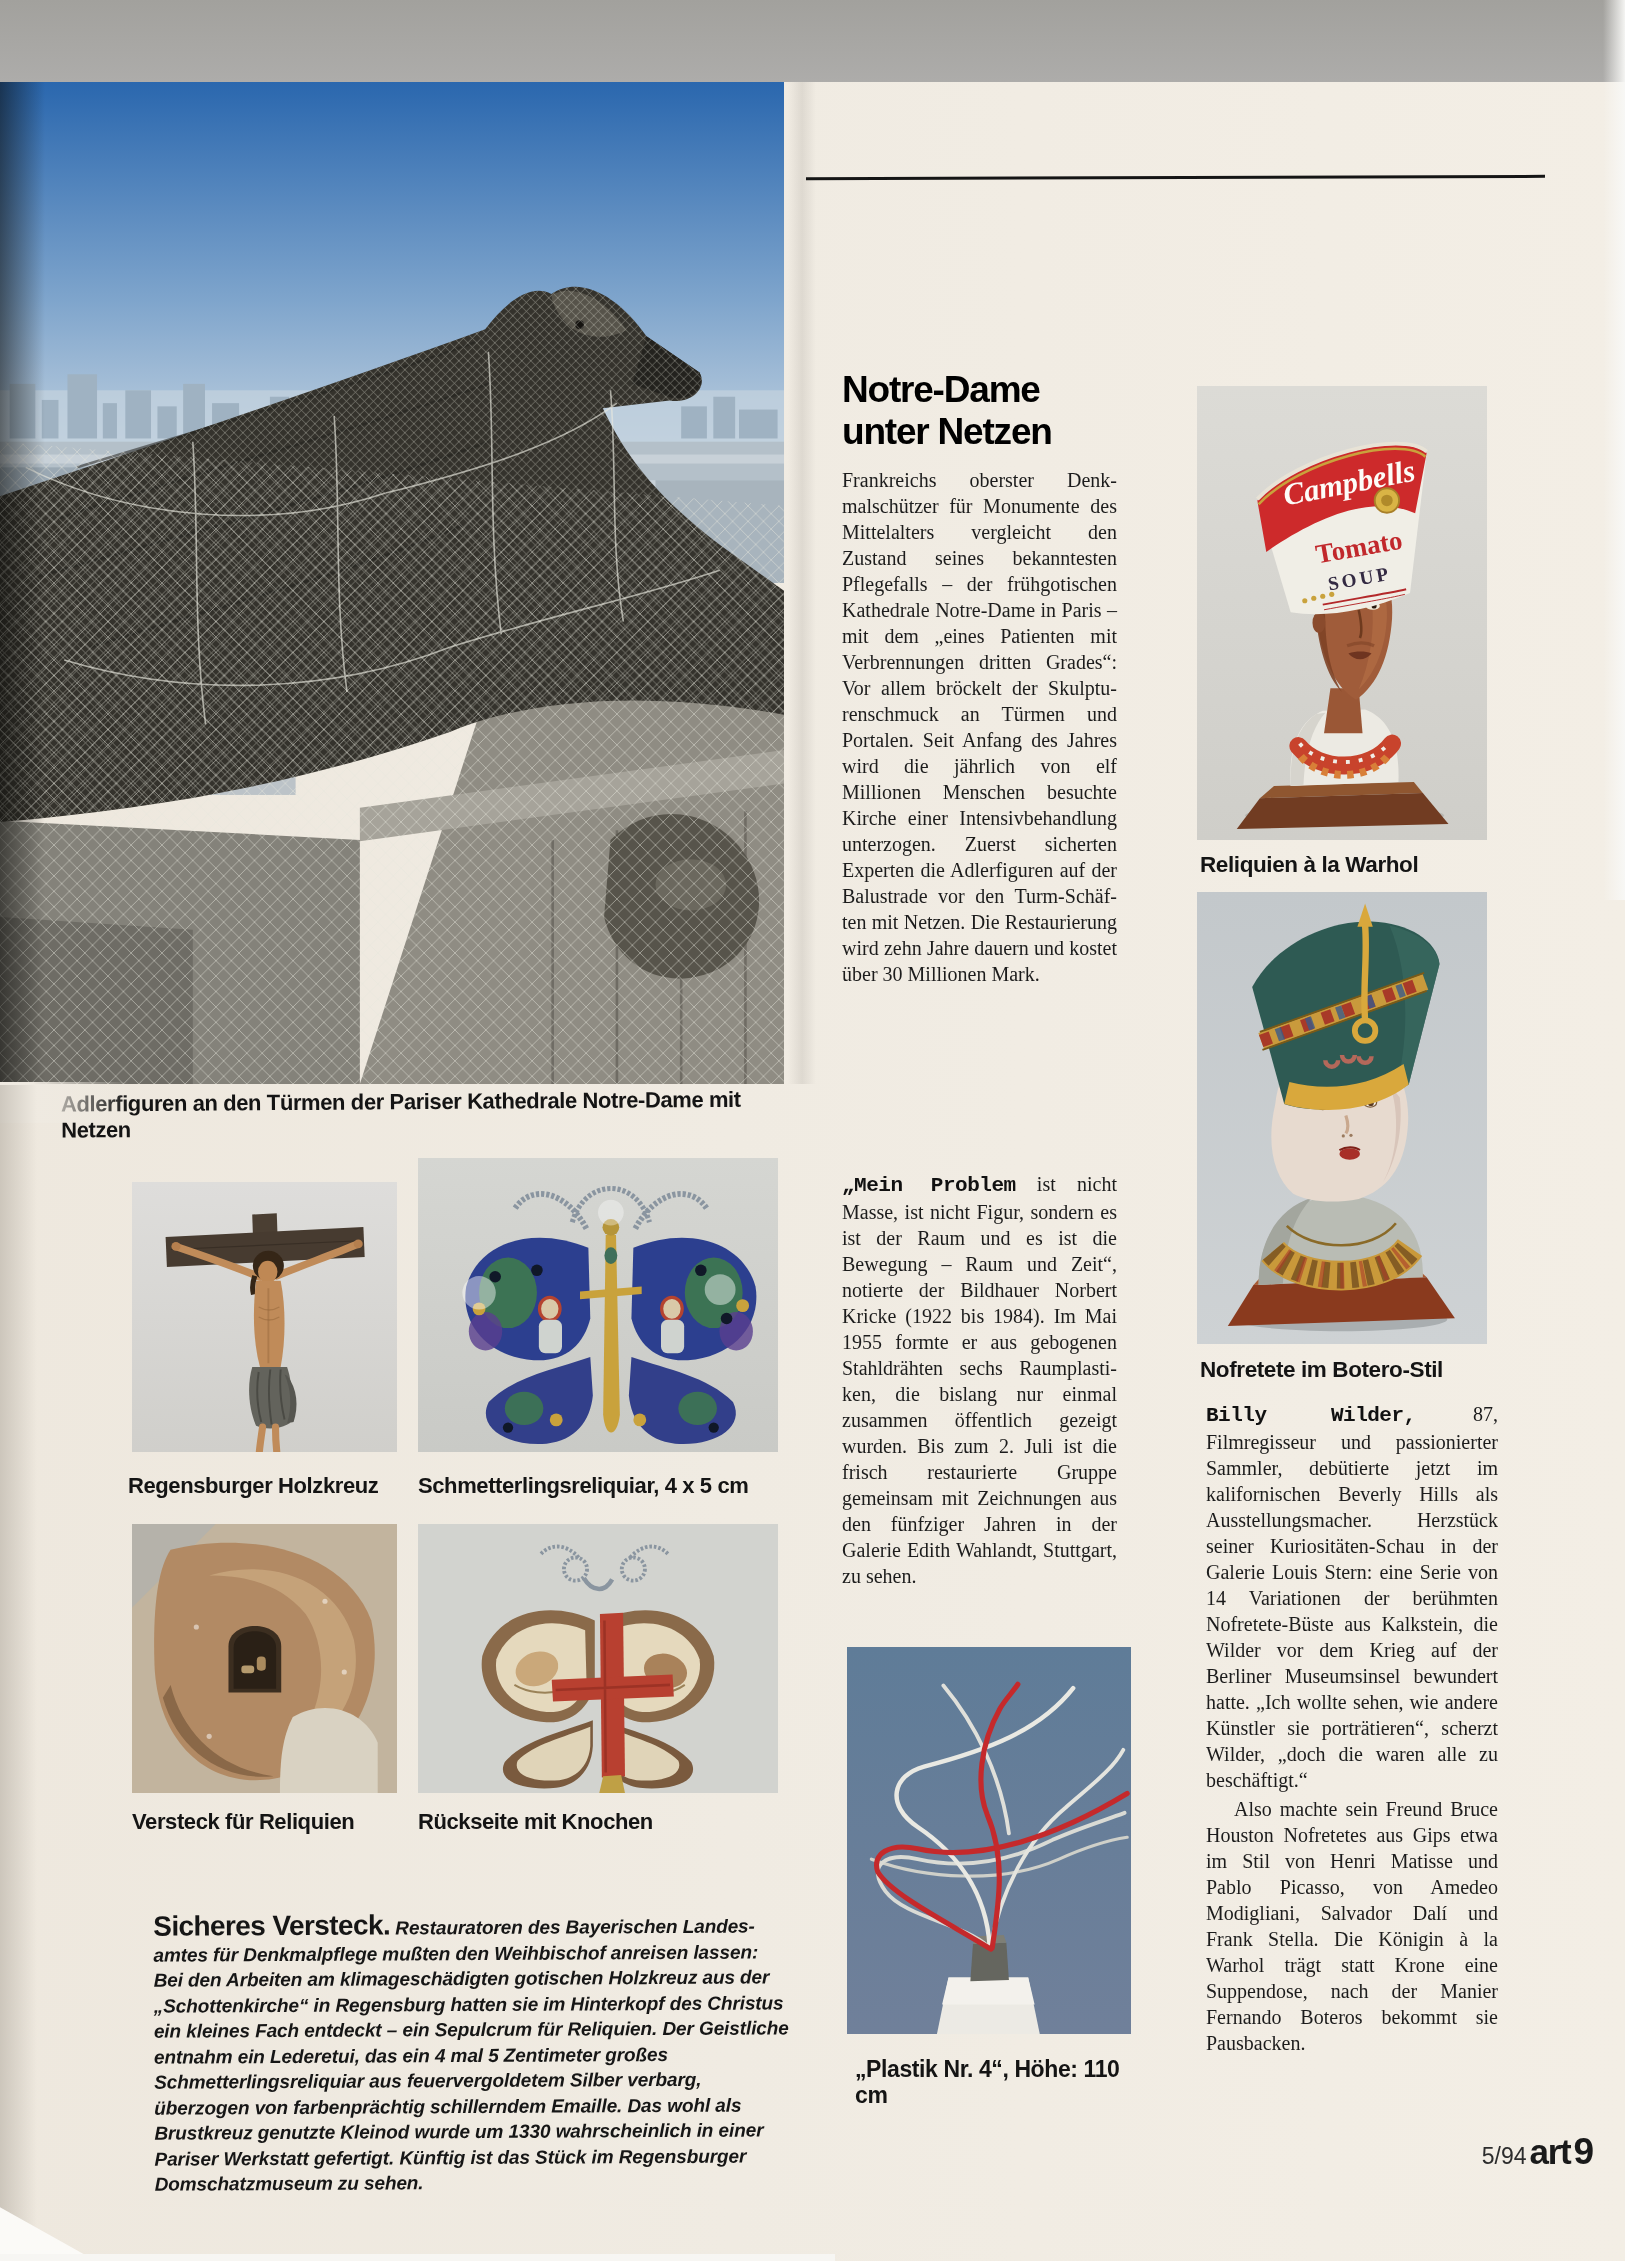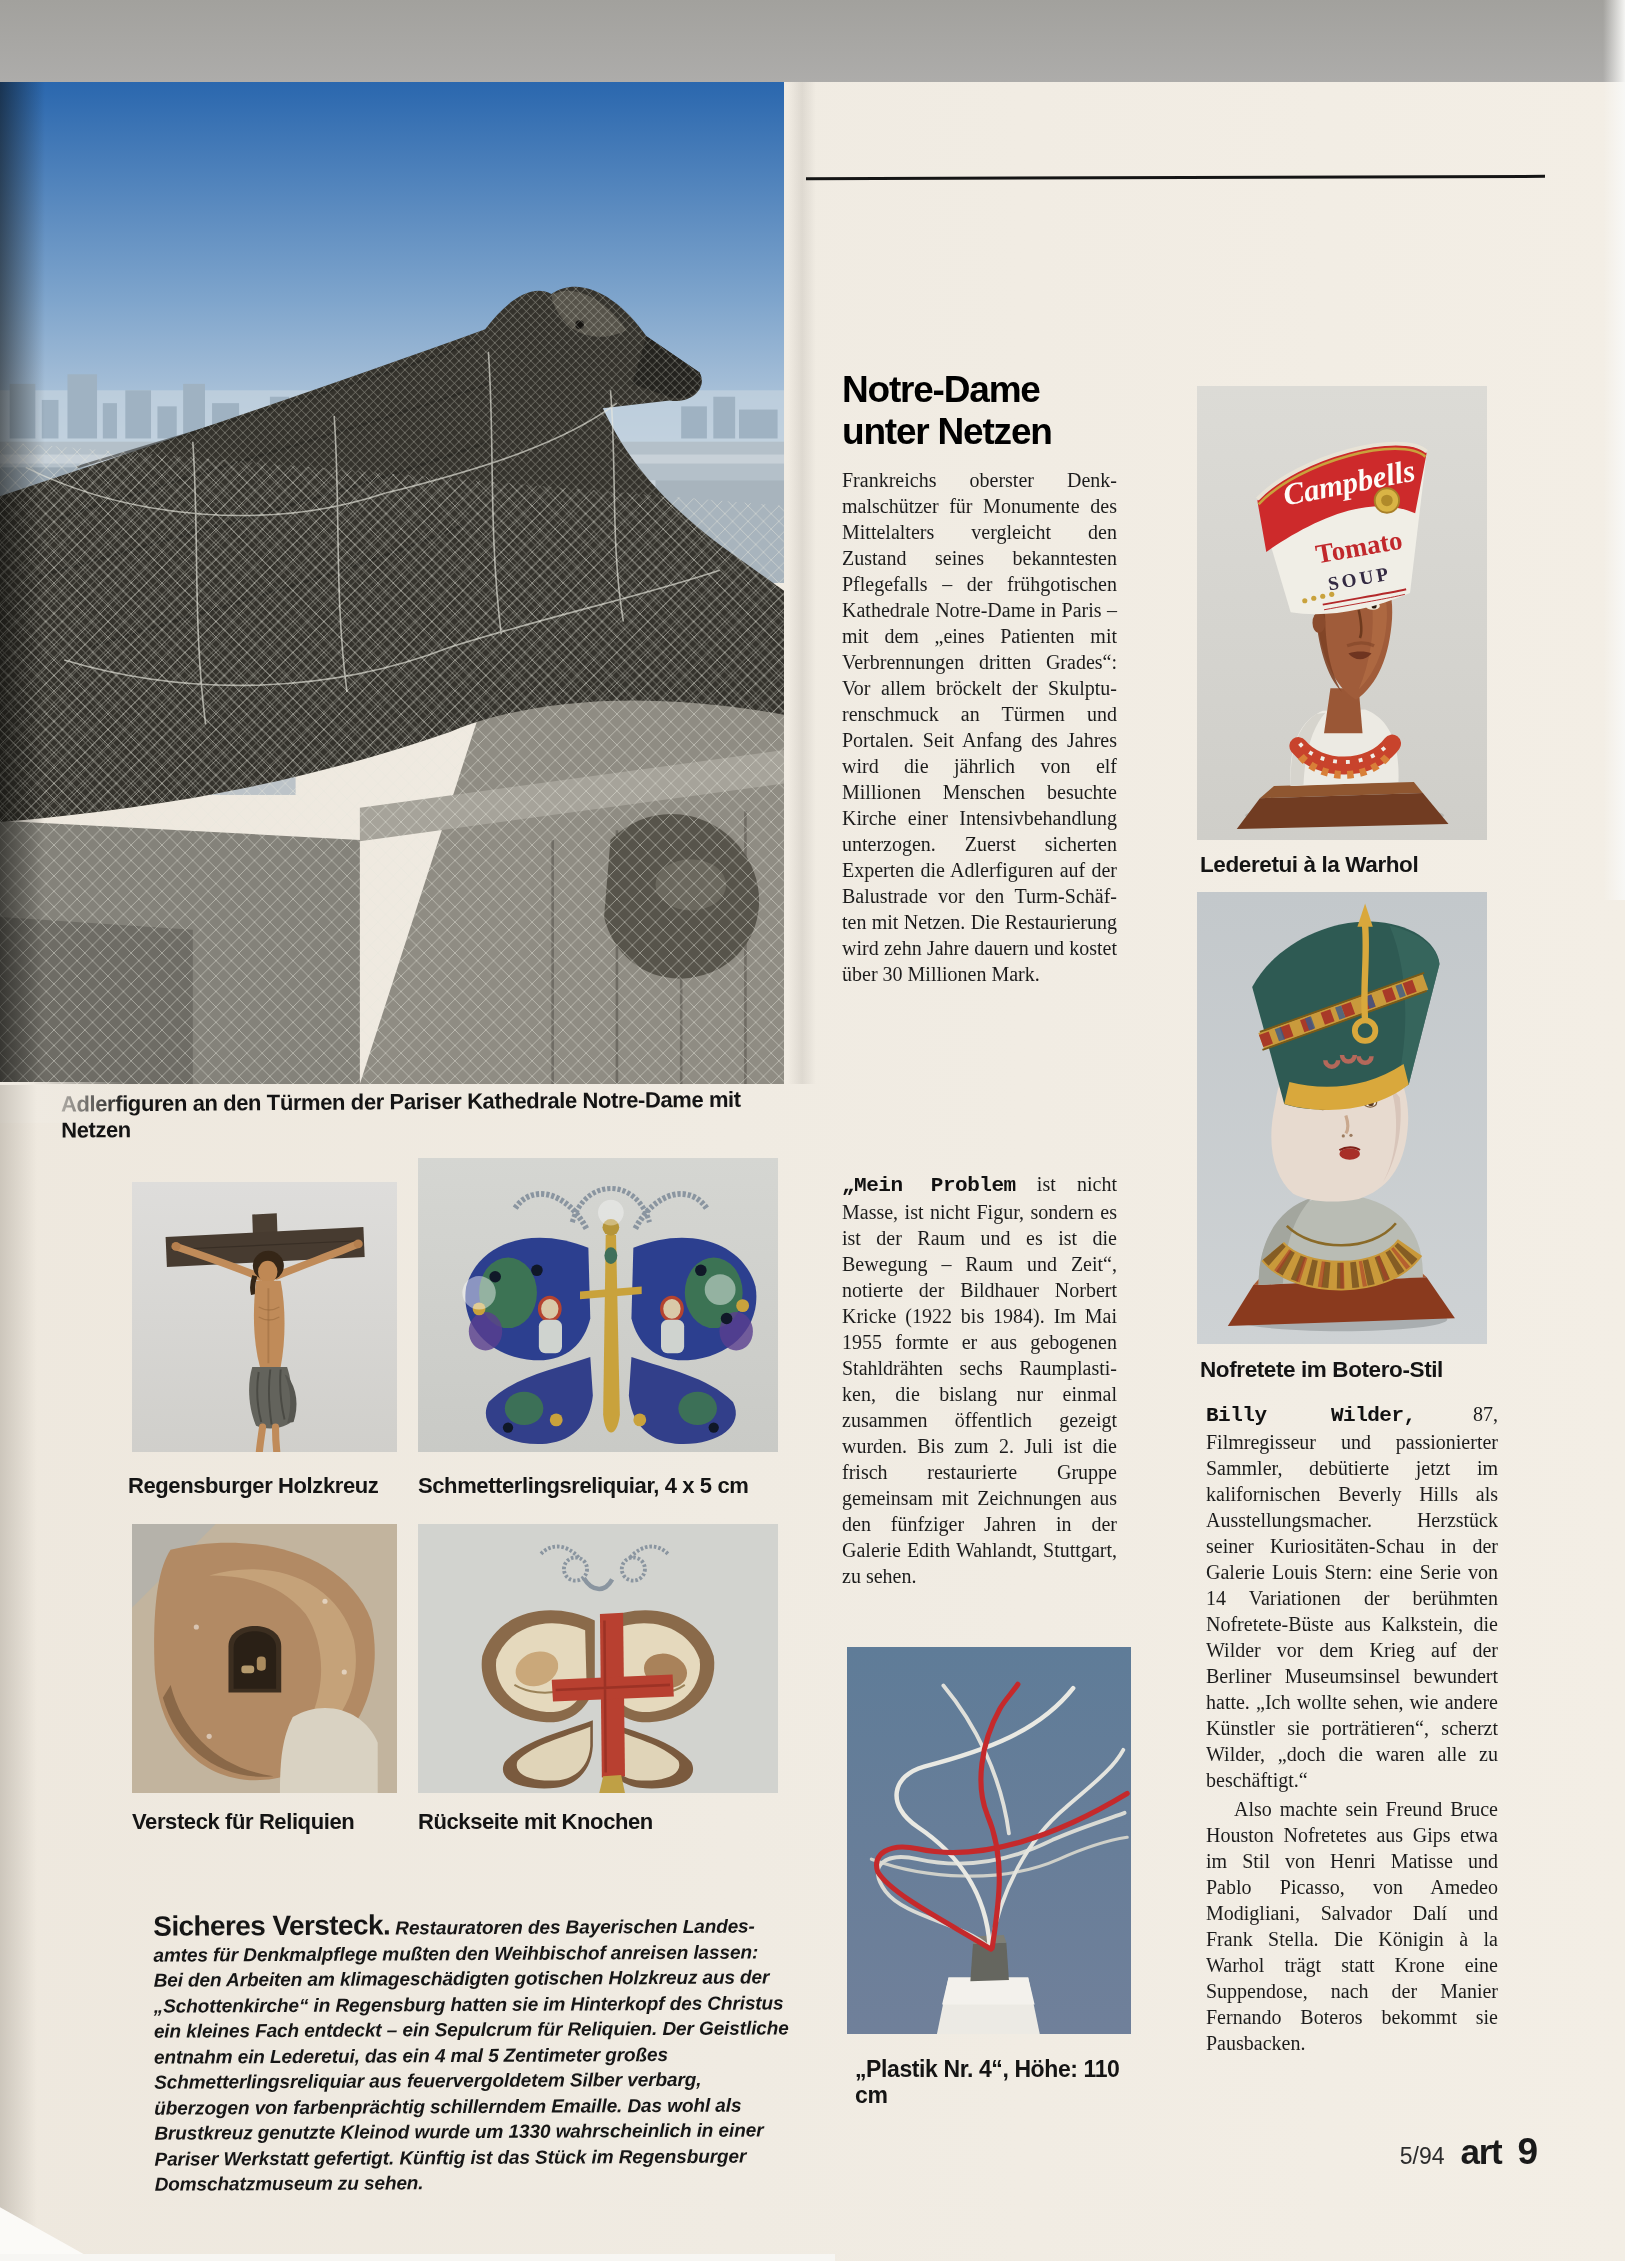--- a/index.html
+++ b/index.html
@@ -74,22 +74,22 @@
 
   
   #svBox{left:154px;top:1914px;width:637px;line-height:22.5px;color:#161616;
     transform:rotate(-0.3deg);}
   .sv-lead{font-family:"Liberation Sans",sans-serif;font-weight:700;
     font-size:28px;letter-spacing:-0.6px;}
   .sv-body{font-family:"Liberation Sans",sans-serif;font-weight:700;
     font-style:italic;font-size:19px;letter-spacing:-0.1px;}
 
   
-  #footer{left:1280px;top:2115px;width:258px;display:flex;
-    justify-content:flex-end;align-items:baseline;gap:16px;color:#1a1a1a;}
+  #footer{left:1336px;top:2115px;width:258px;display:flex;
+    justify-content:flex-end;align-items:baseline;gap:3px;color:#1a1a1a;}
   #footer .issue{font:400 23px "Liberation Sans",sans-serif;color:#2c2c2c;}
   #footer .mag{font:700 35px "Liberation Sans",sans-serif;letter-spacing:-1.3px;margin-top:17px;}
   #footer .pg{font:700 37px "Liberation Sans",sans-serif;}
 </style>
 </head>
 <body>
 
 <div id="scanTop" class="abs"></div>
 <div id="paper" class="abs"></div>
 
@@ -278,21 +278,21 @@
     <path d="M198,348 C252,338 300,330 324,324" stroke="#b3282a" stroke-width="1.5" fill="none"></path>
     <g fill="#c9a23c">
       <circle cx="168" cy="334" r="4"></circle>
           <circle cx="182" cy="330" r="4"></circle>
           <circle cx="196" cy="327" r="4"></circle>
           <circle cx="210" cy="324" r="4"></circle>
     </g>
   </g>
 </svg>
 </div>
-<div id="capWarhol" class="abs cap">Lederetui à la Warhol</div>
+<div id="capWarhol" class="abs cap">Reliquien à la Warhol</div>
 
 <div id="photoBotero" class="abs">
 <svg width="290" height="452" viewBox="0 0 452 704" preserveAspectRatio="none">
   <defs>
         <linearGradient id="bbg" x1="0" y1="0" x2="0" y2="1">
     <stop offset="0" stop-color="#c3c8cb"></stop>
           <stop offset="1" stop-color="#ced2d4"></stop>
         </linearGradient>
       </defs>
   <rect width="452" height="704" fill="url(#bbg)"></rect>

